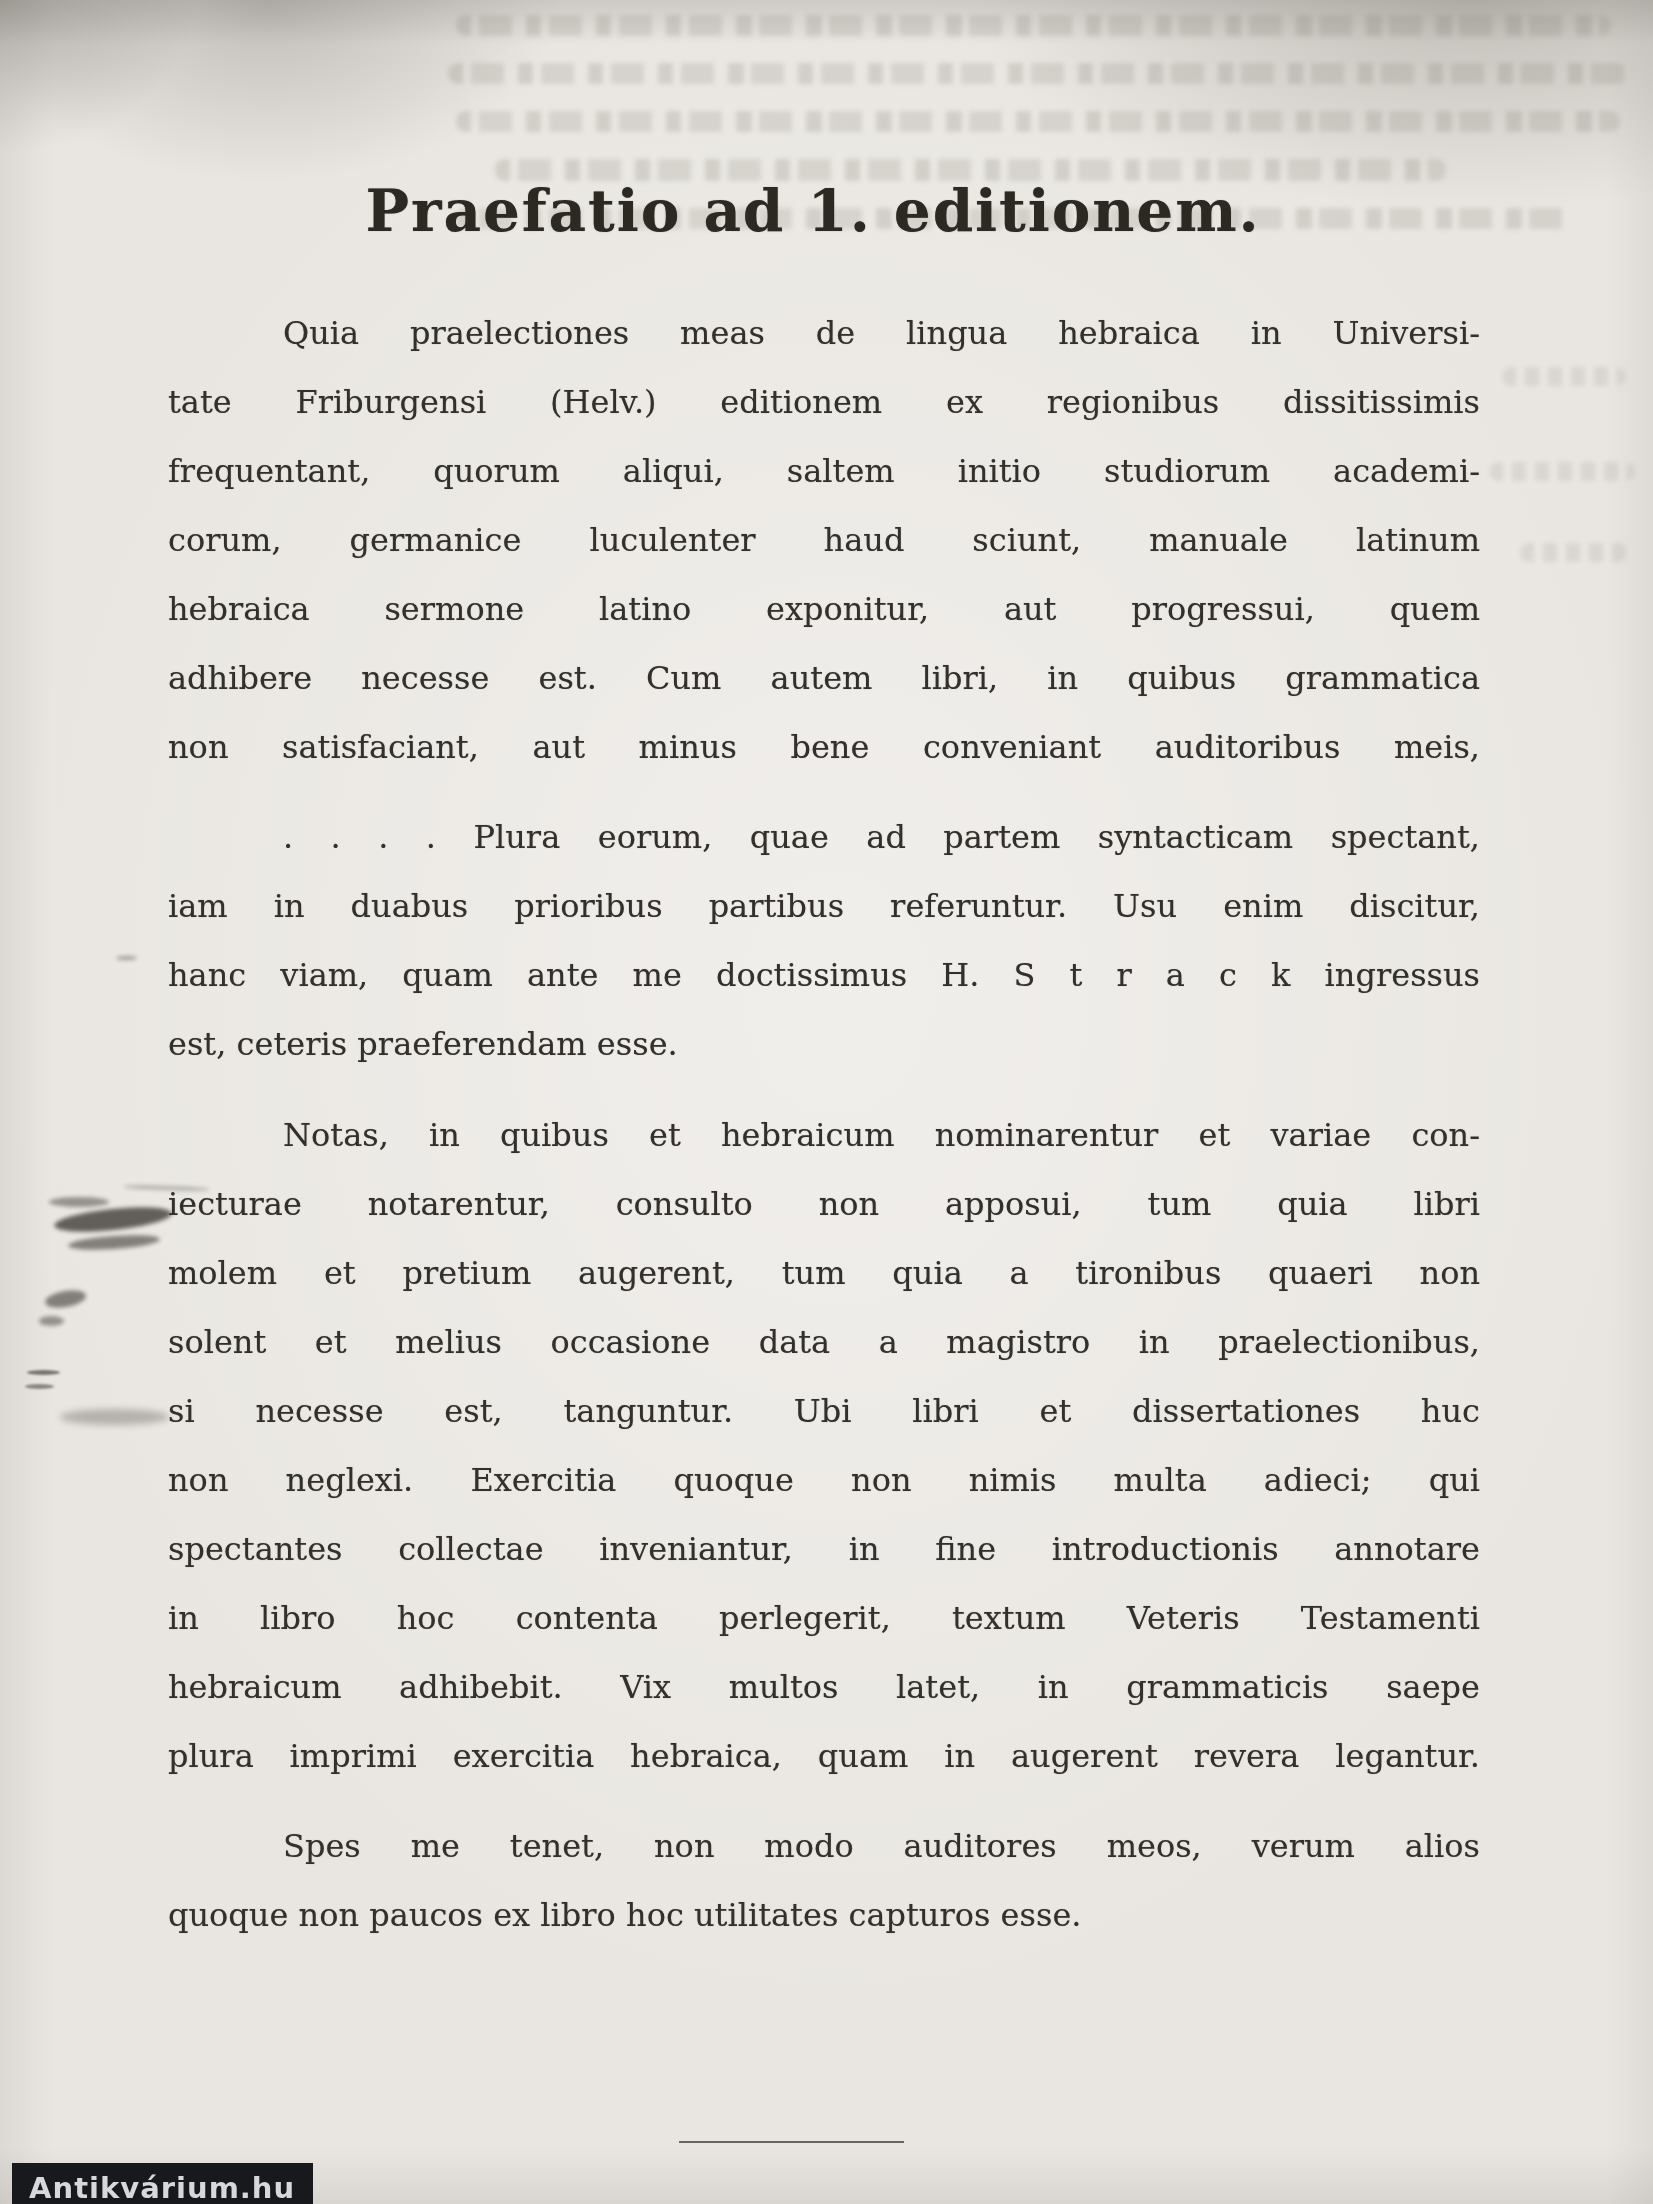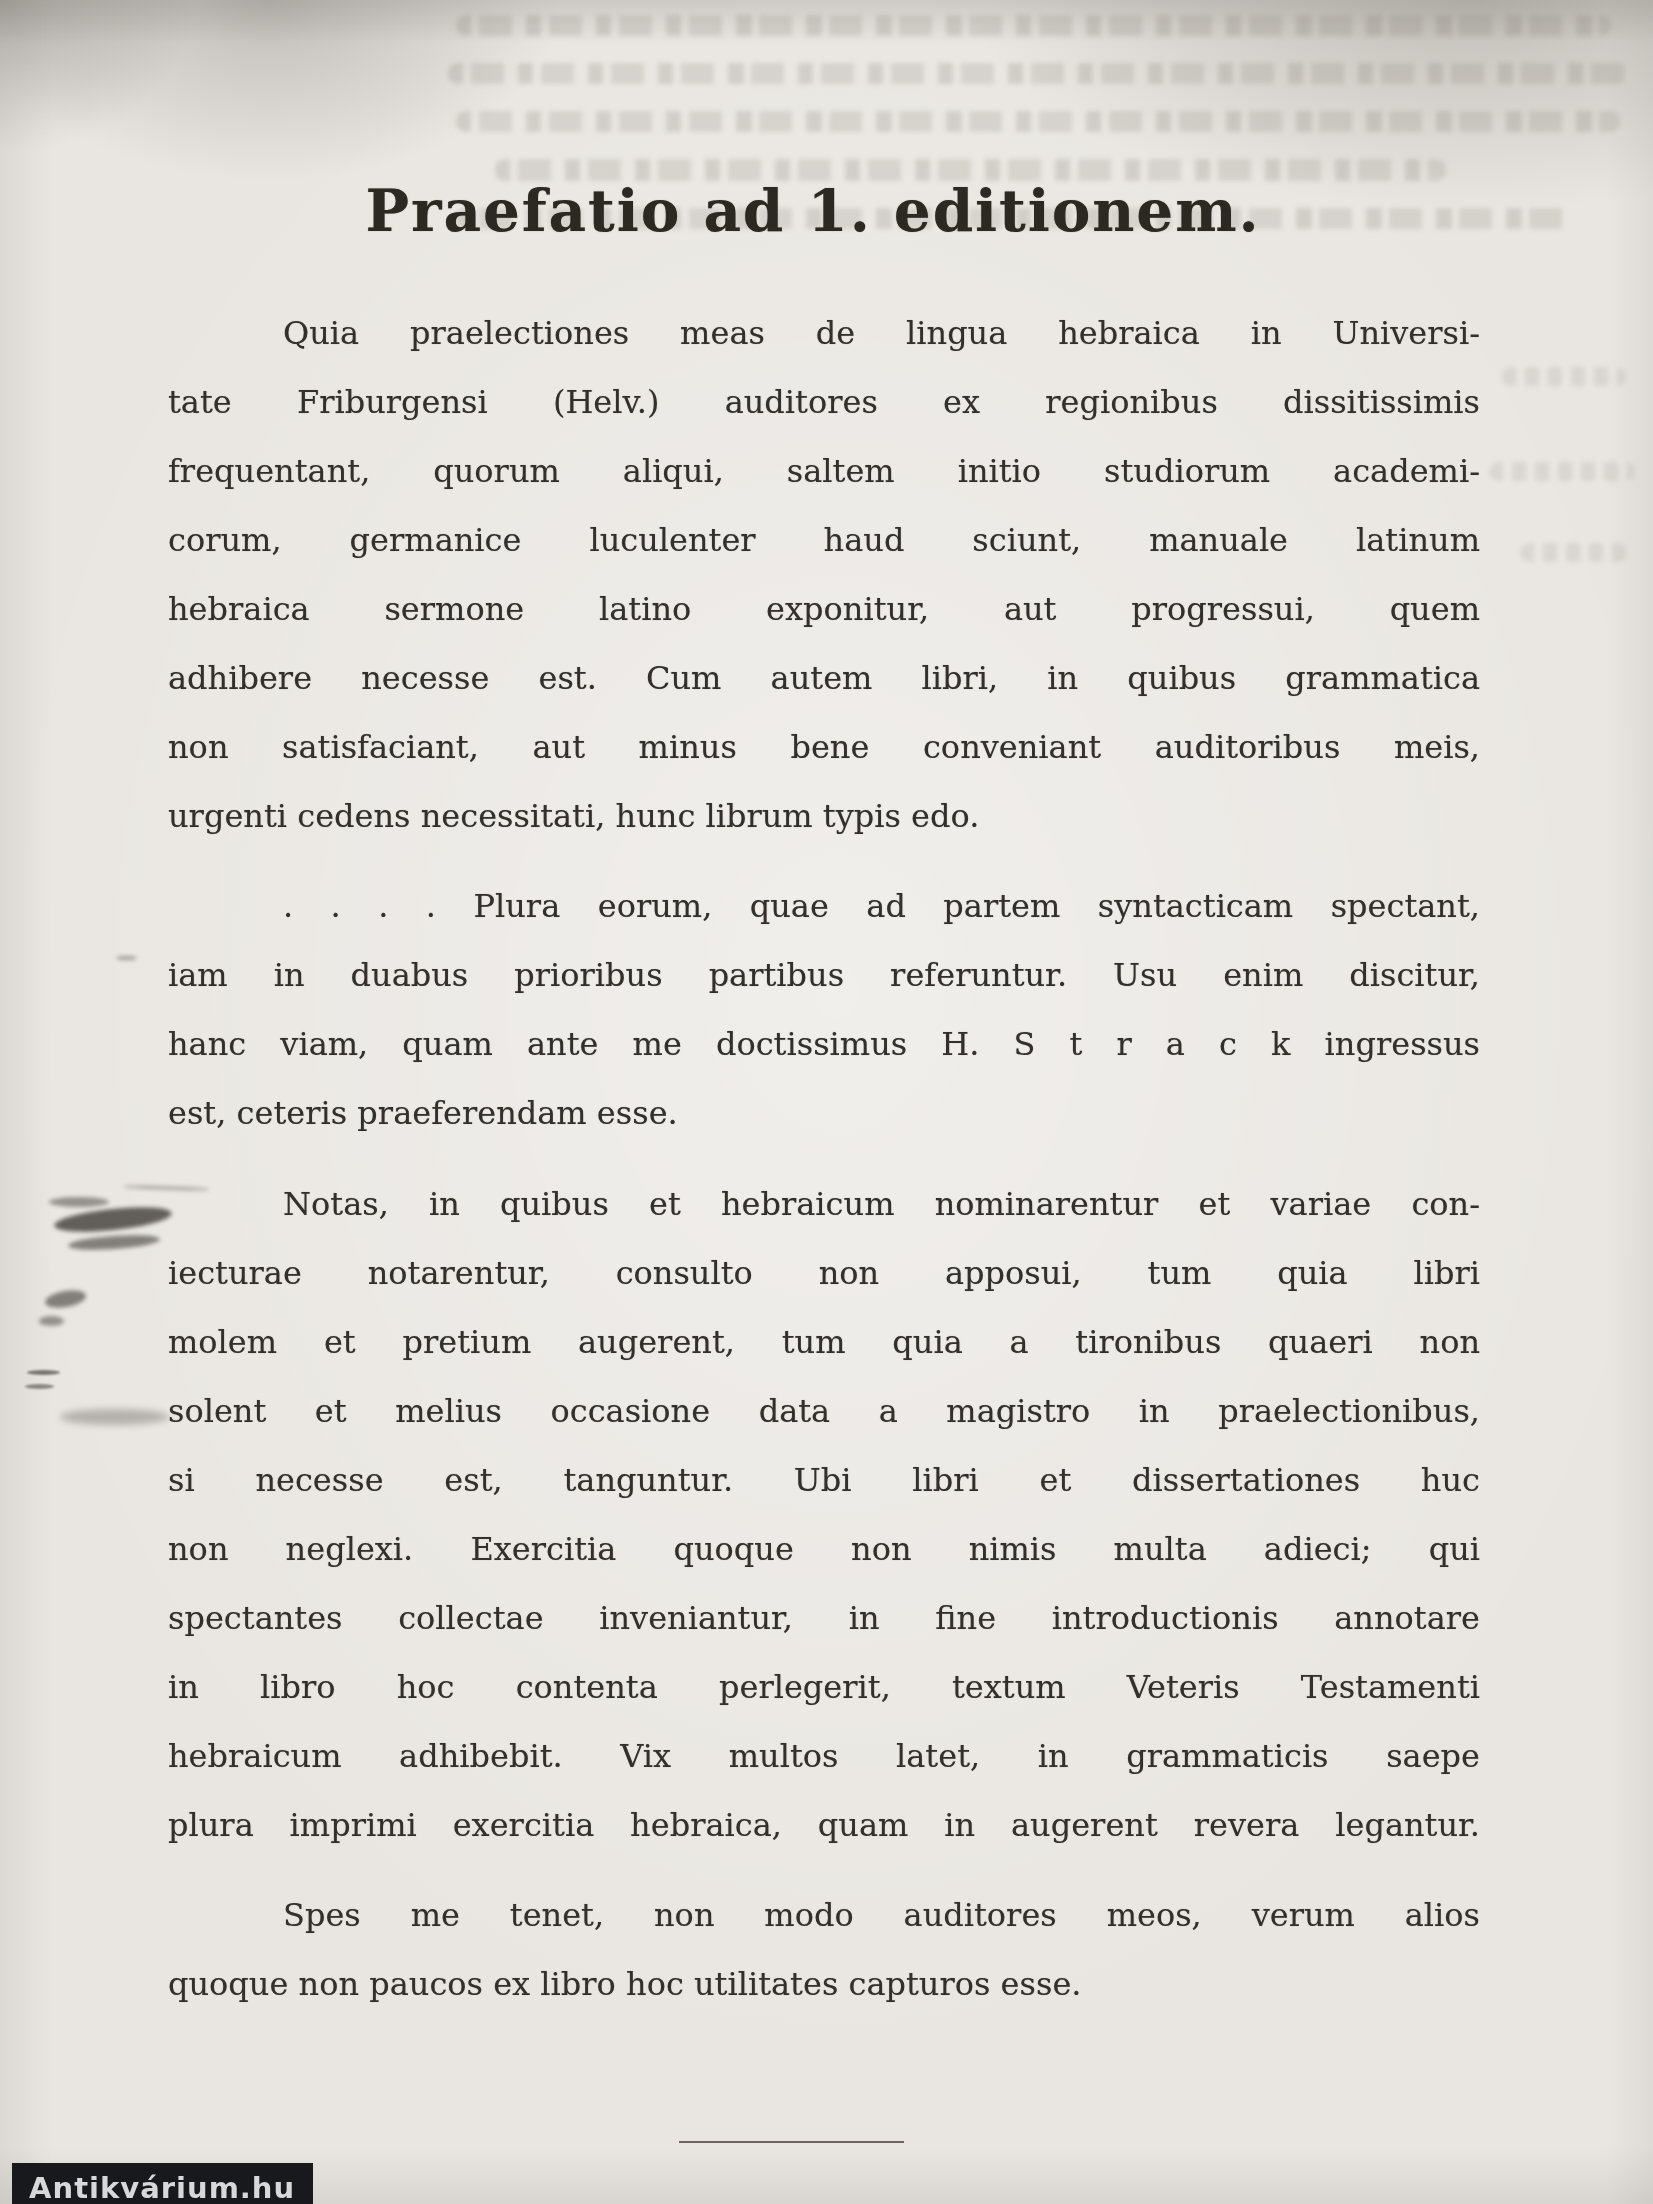--- a/index.html
+++ b/index.html
@@ -117,27 +117,26 @@
   <div class="bleed-frag" style="left:1502px; top:367px; width:124px;"></div>
   <div class="bleed-frag" style="left:1489px; top:462px; width:146px;"></div>
   <div class="bleed-frag" style="left:1520px; top:543px; width:107px;"></div>
 
   <h1 class="title">Praefatio ad 1. editionem.</h1>
 
   <div class="body-text">
 
     <p class="para">
       <span class="line first">Quia praelectiones meas de lingua hebraica in Universi-</span>
-      <span class="line">tate Friburgensi (Helv.) auditores ex regionibus dissitissimis</span>
+      <span class="line">tate Friburgensi (Helv.) editionem ex regionibus dissitissimis</span>
       <span class="line">frequentant, quorum aliqui, saltem initio studiorum academi-</span>
       <span class="line">corum, germanice luculenter haud sciunt, manuale latinum</span>
       <span class="line">hebraica sermone latino exponitur, aut progressui, quem</span>
       <span class="line">adhibere necesse est. Cum autem libri, in quibus grammatica</span>
       <span class="line">non satisfaciant, aut minus bene conveniant auditoribus meis,</span>
-      <span class="line last">urgenti cedens necessitati, hunc librum typis edo.</span>
     </p>
 
     <p class="para">
       <span class="line first">. . . . Plura eorum, quae ad partem syntacticam spectant,</span>
       <span class="line">iam in duabus prioribus partibus referuntur. Usu enim discitur,</span>
       <span class="line">hanc viam, quam ante me doctissimus H. S t r a c k ingressus</span>
       <span class="line last">est, ceteris praeferendam esse.</span>
     </p>
 
     <p class="para">

